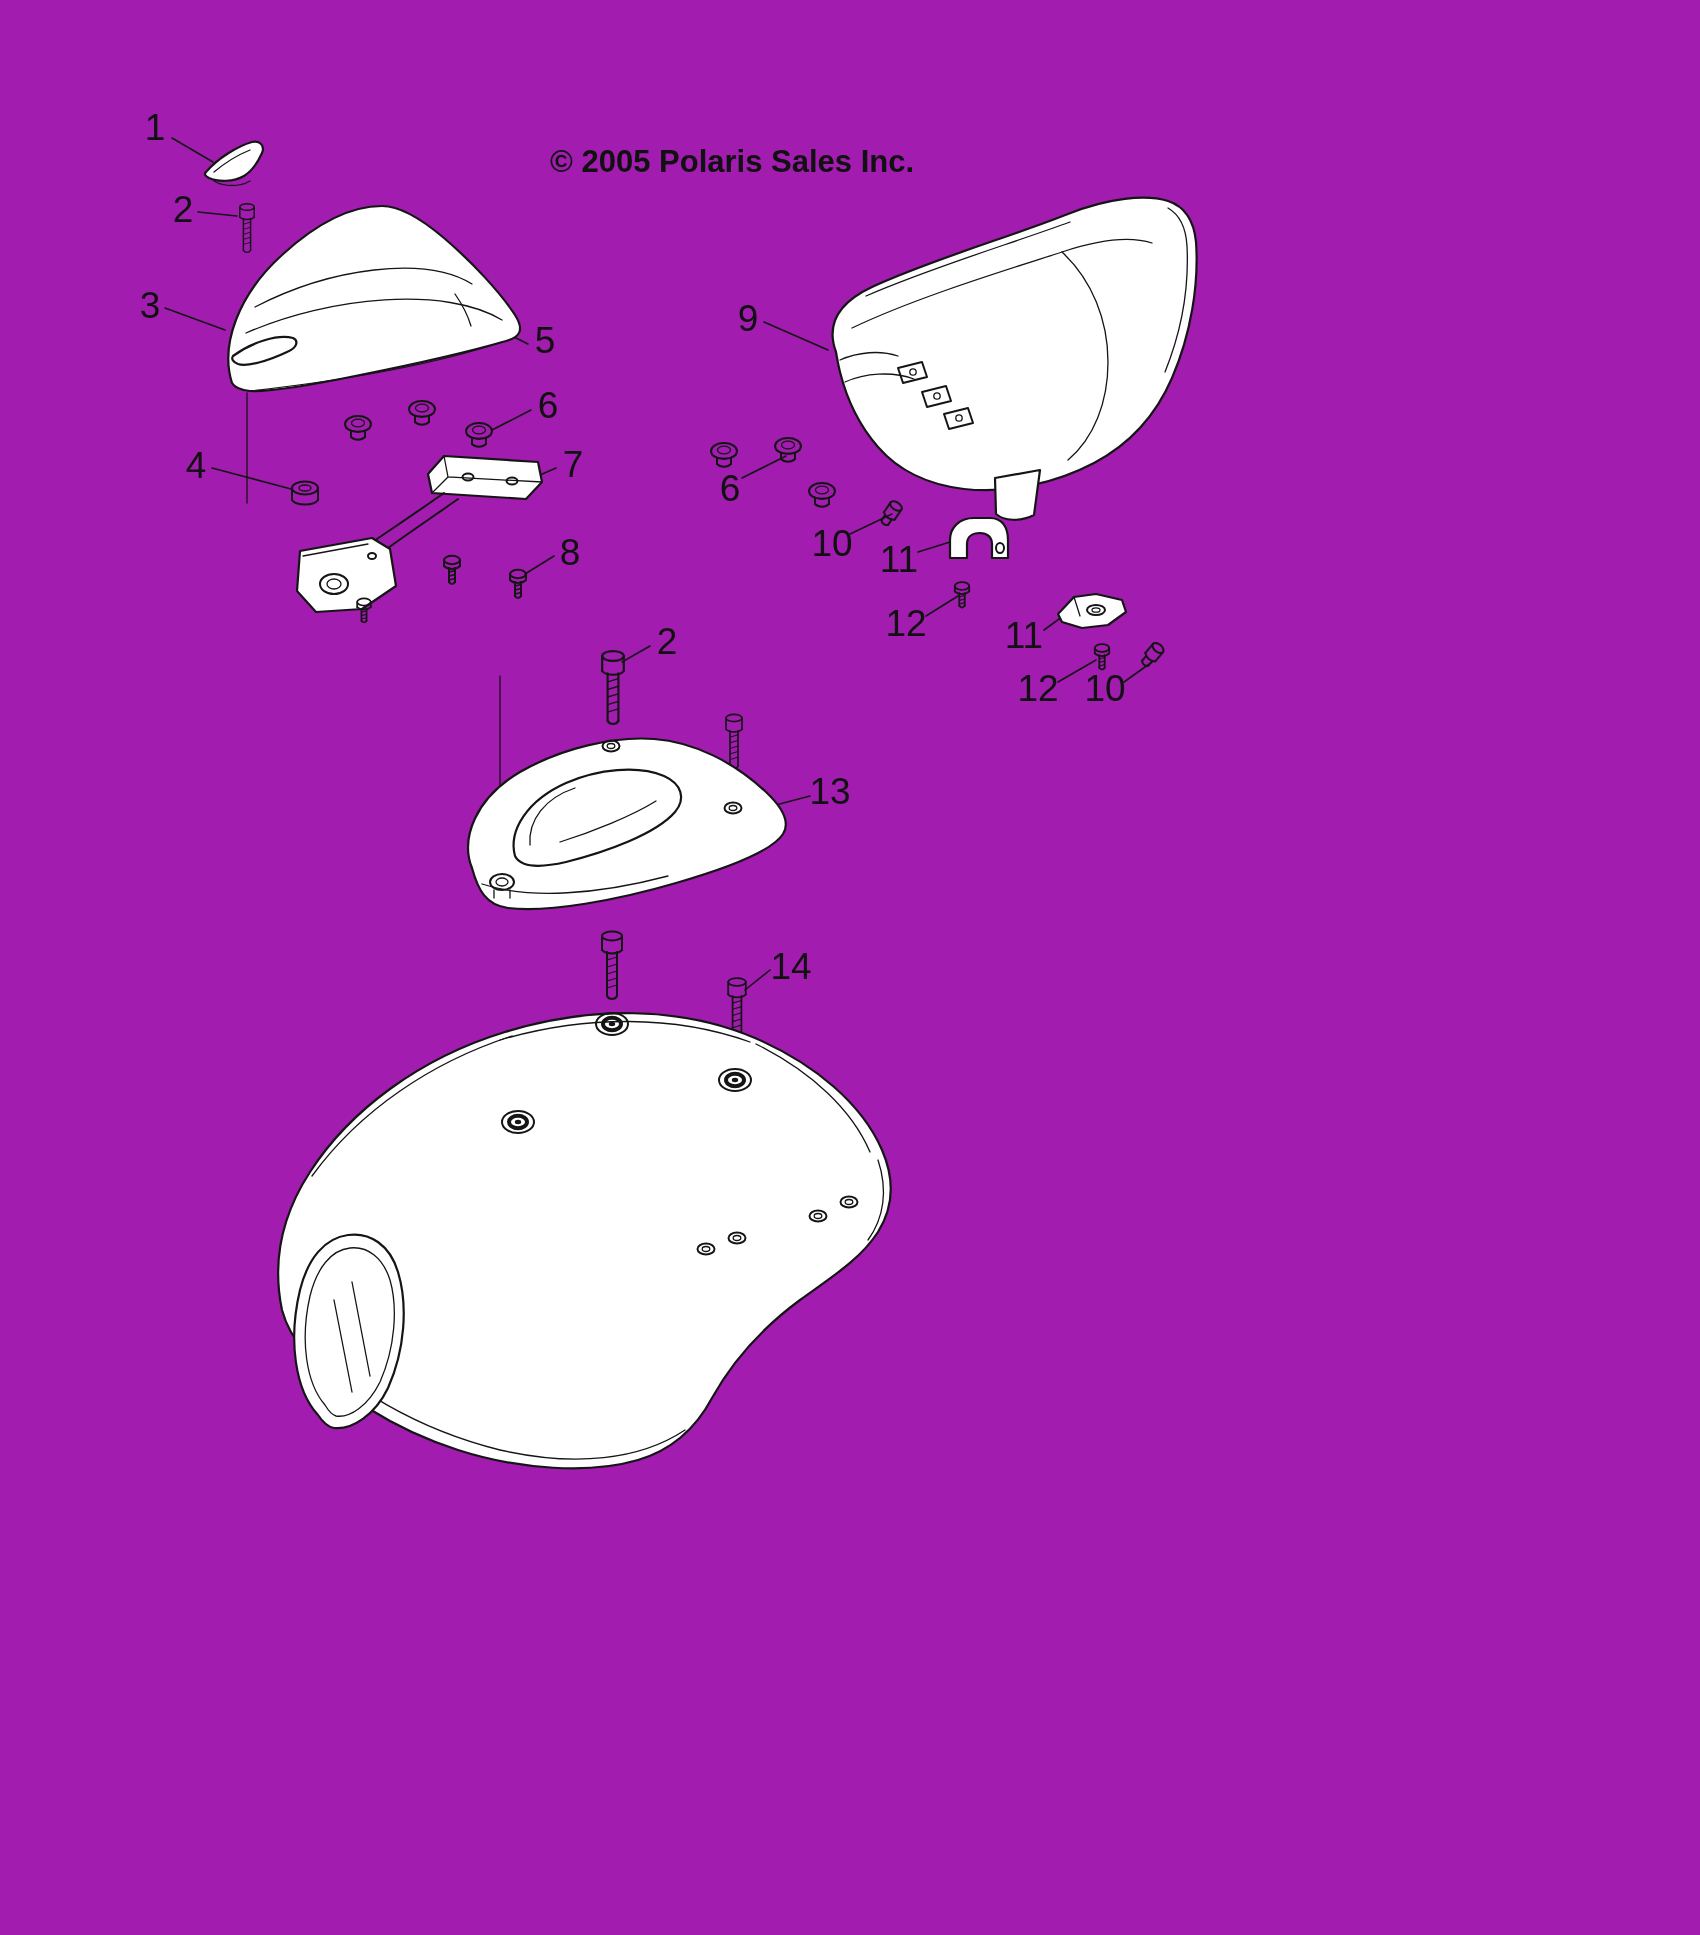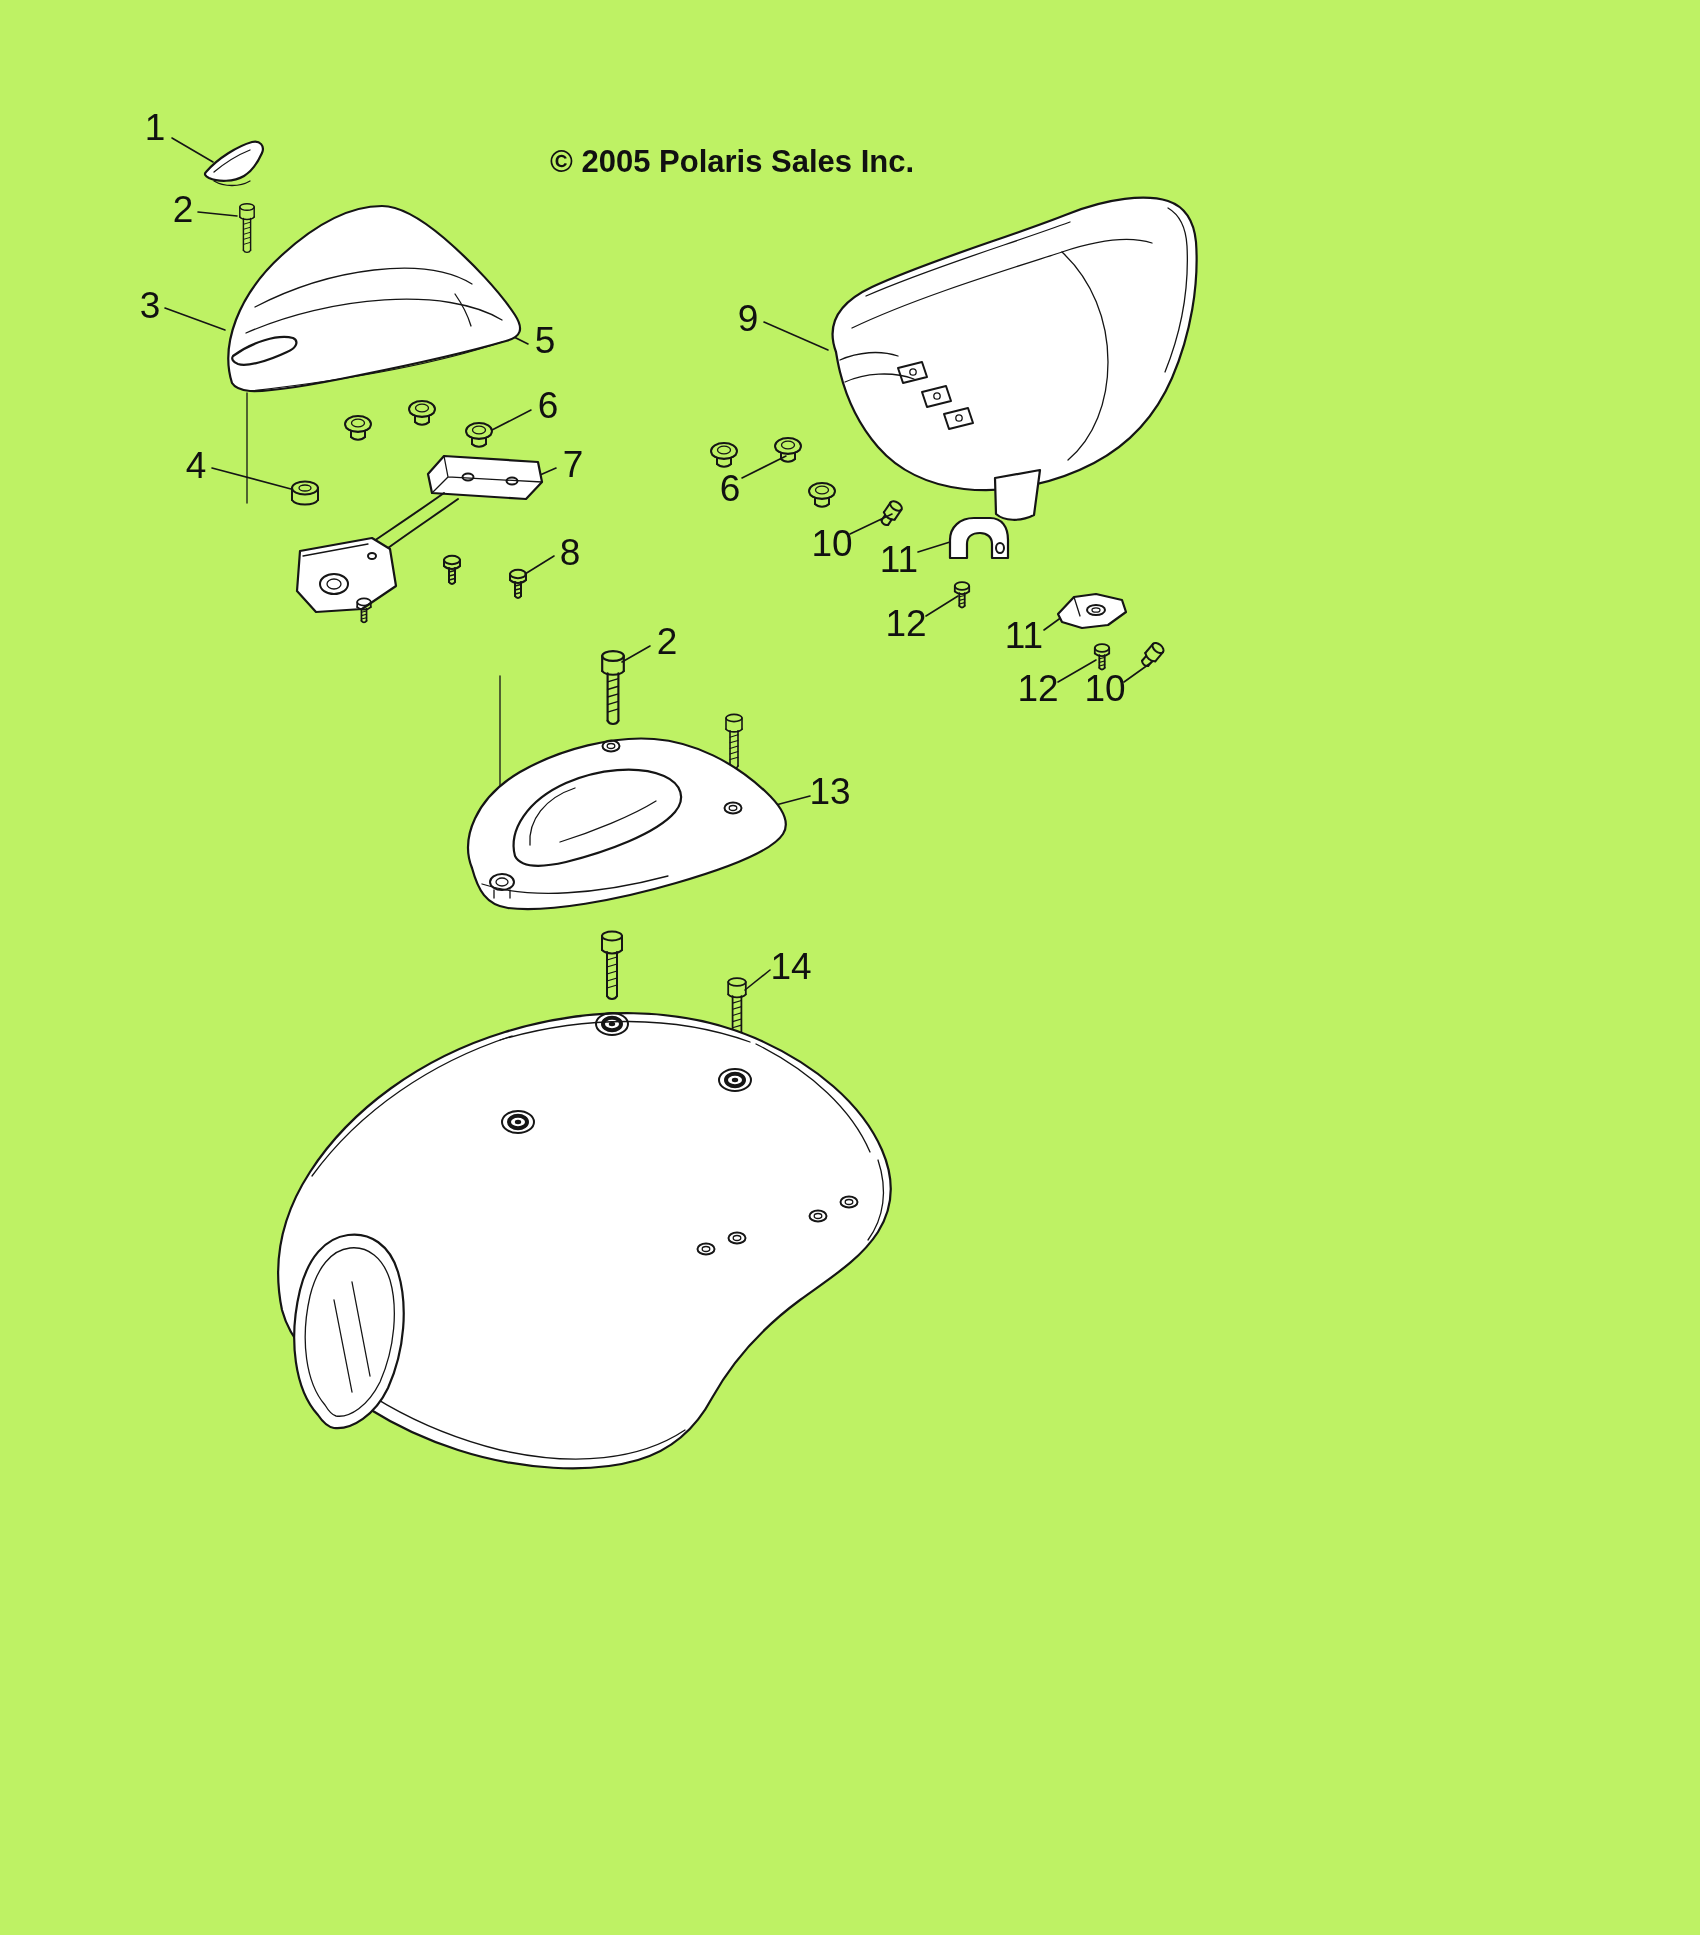--- a/index.html
+++ b/index.html
@@ -4,21 +4,21 @@
 <style>
   html, body {
     margin: 0;
     padding: 0;
     background: #ffffff;
   }
   .diagram-wrap {
     position: relative;
     width: 1700px;
     height: 1935px;
-    background: #bef264;
+    background: #a21caf;
     font-family: "Liberation Sans", sans-serif;
   }
   svg { display: block; }
   .ln {
     fill: none;
     stroke: #151515;
     stroke-width: 2;
     stroke-linecap: round;
     stroke-linejoin: round;
   }

